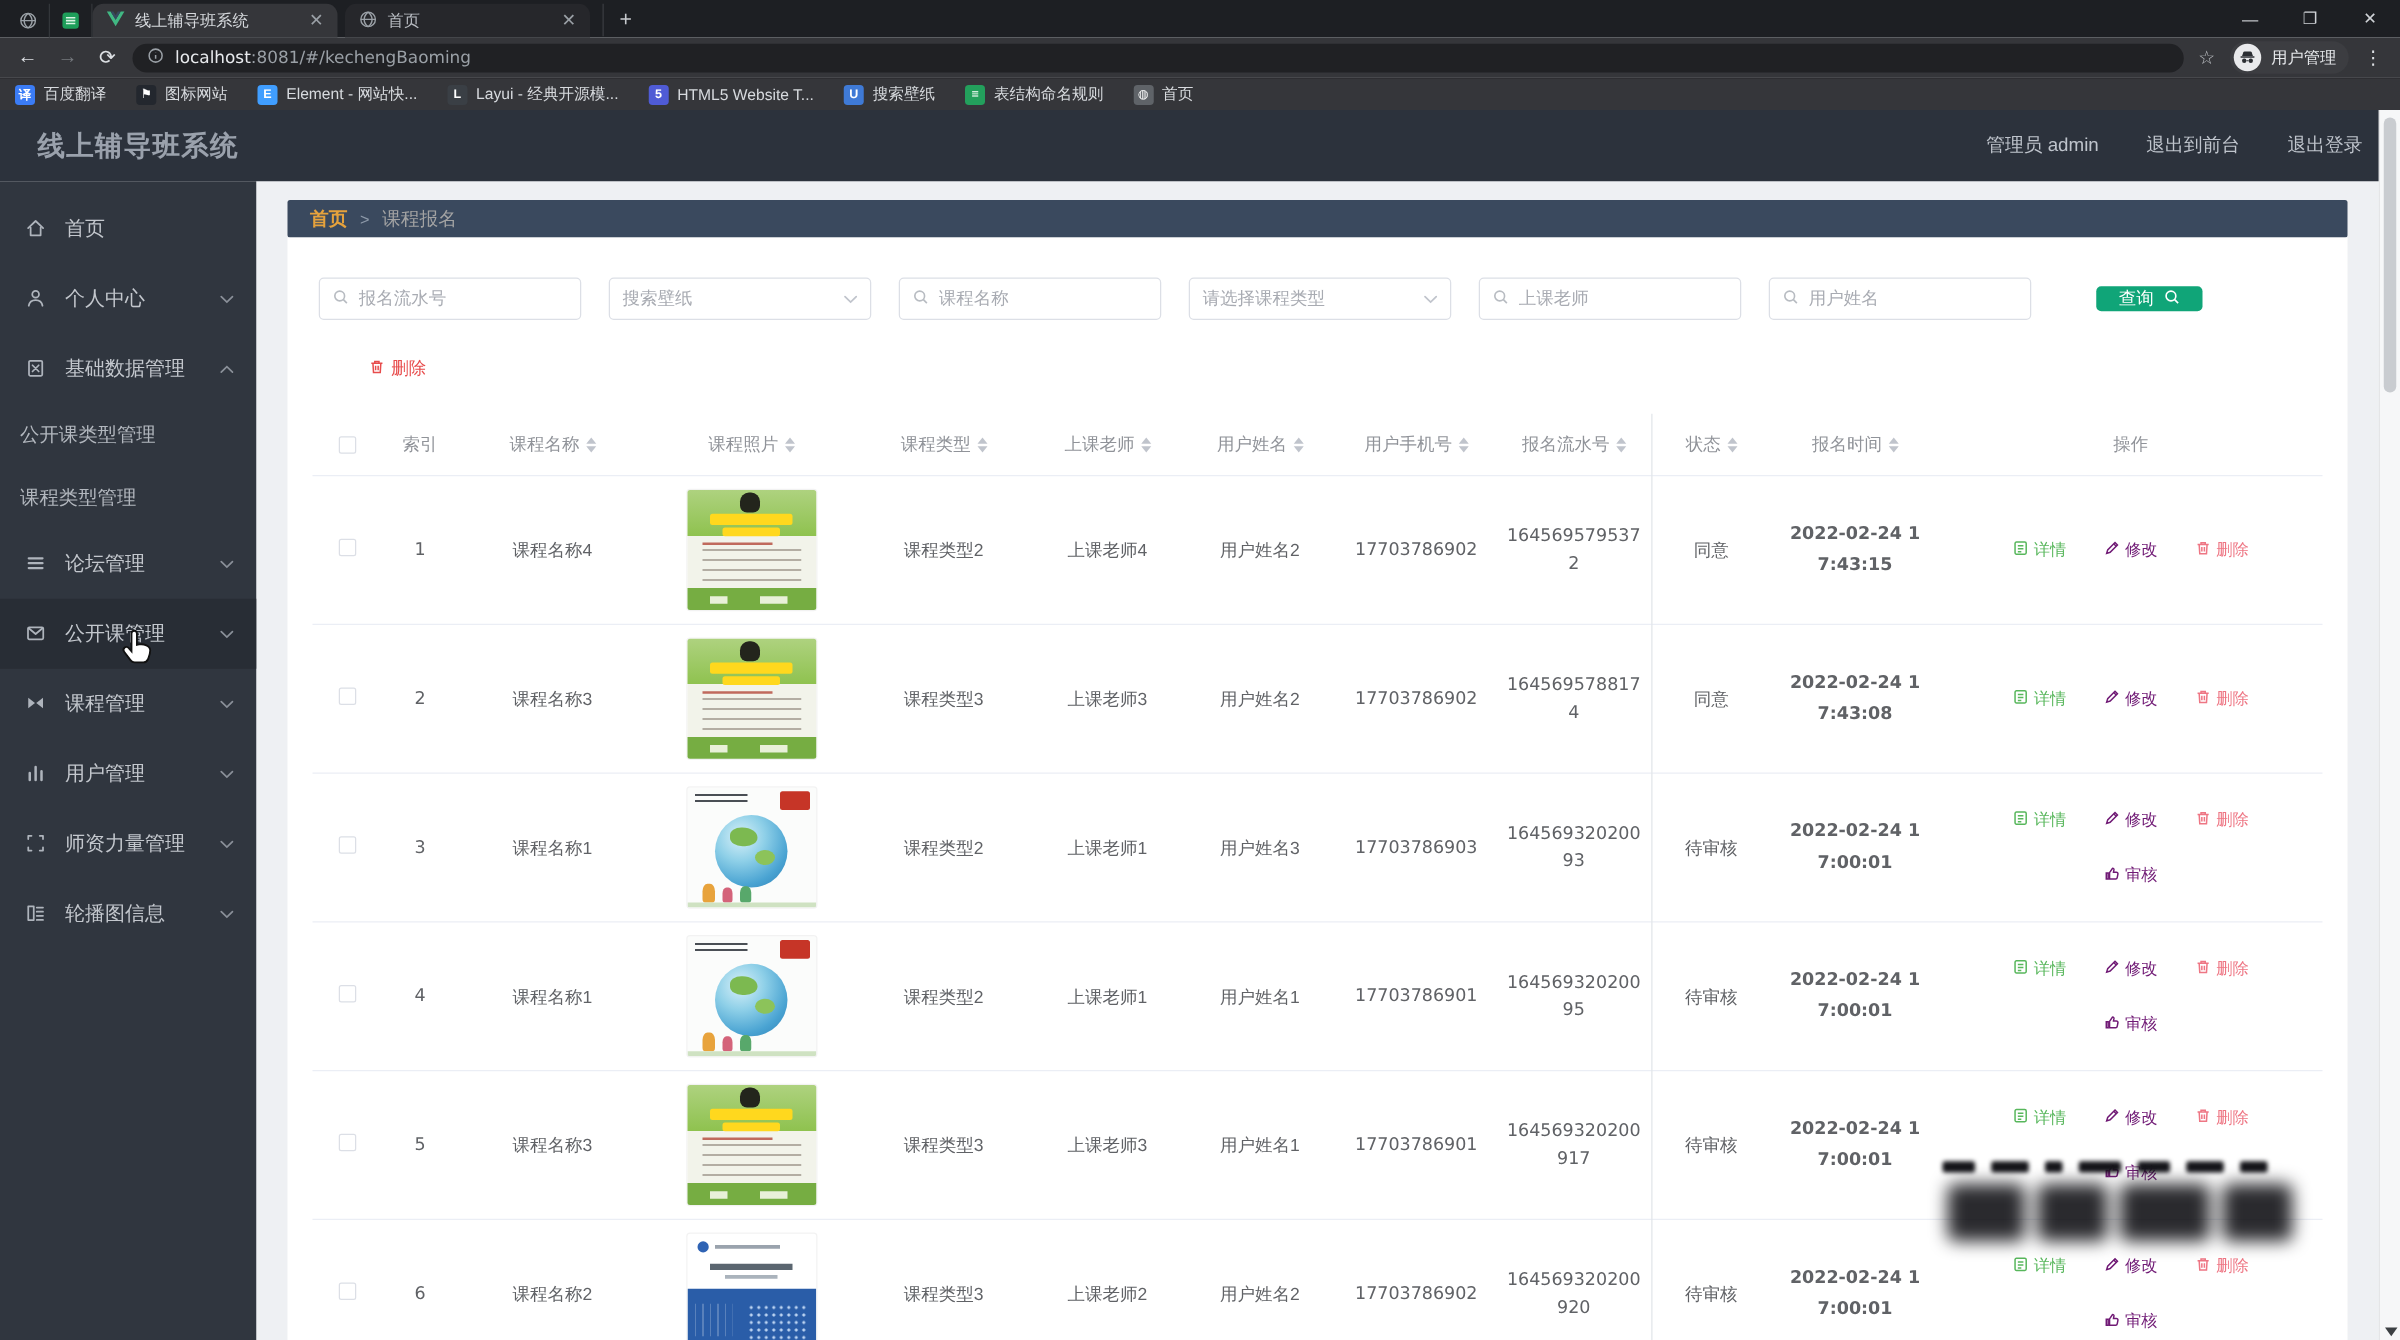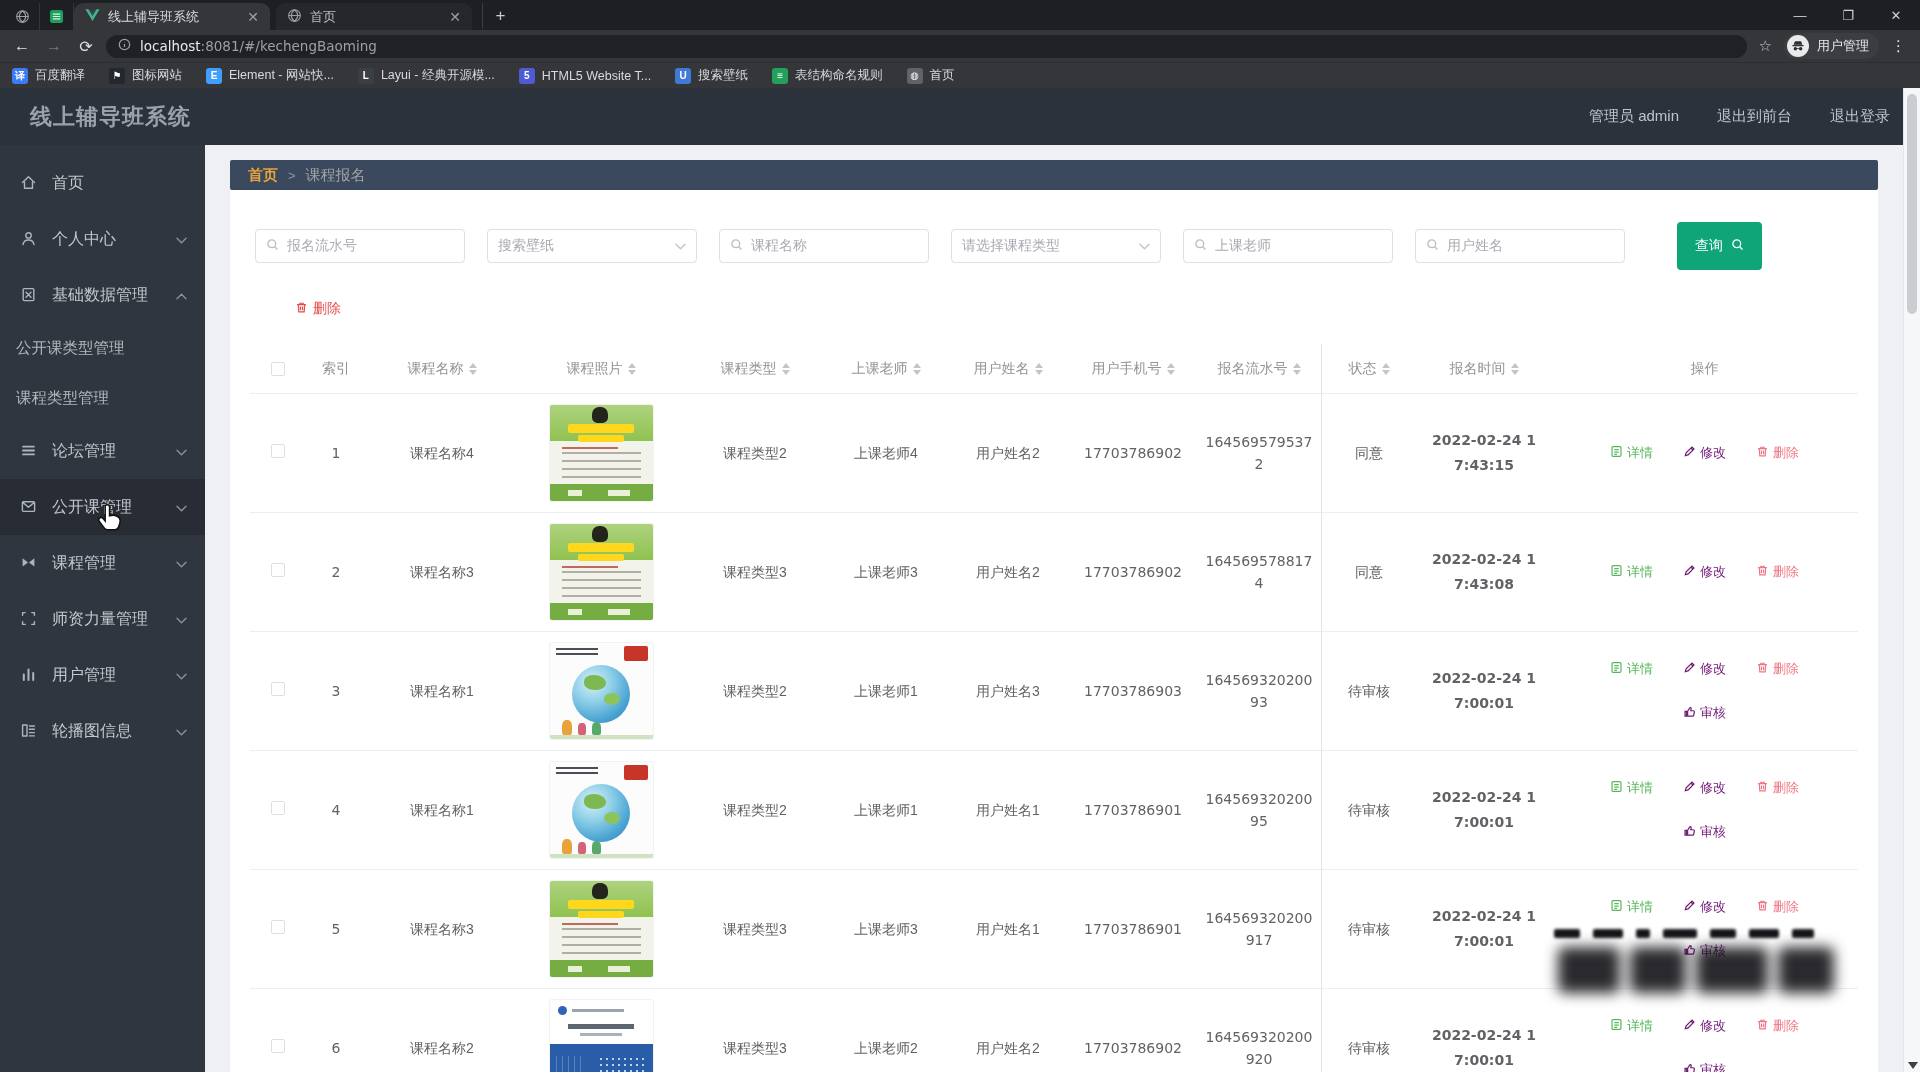--- a/index.html
+++ b/index.html
@@ -53,21 +53,21 @@
   .breadcrumb { position:absolute; left:25px; top:15px; right:42px; height:30px; background:#3a495e; border-radius:2px; display:flex; align-items:center; gap:10px; padding:0 18px; font-size:15px; }
   .bc-home { color:#e6a23c; font-weight:bold; }
   .bc-sep { color:#8d99a9; font-size:13px; }
   .bc-cur { color:#a3a3a3; }
 
   .card { position:absolute; left:25px; top:45px; right:42px; bottom:0; background:#ffffff; overflow:hidden; }
   .filters { display:flex; align-items:center; gap:22px; padding:32px 0 0 25px; }
   .f-field { width:210px; height:34px; border:1px solid #dcdfe6; border-radius:4px; display:flex; align-items:center; gap:8px; padding:0 10px; color:#a8abb2; font-size:14px; background:#fff; }
   .f-field .ph { flex:1; white-space:nowrap; overflow:hidden; }
   .f-field .sfx { color:#c0c4cc; font-size:12px; }
-  .f-btn { margin-left:30px; height:48px; padding:0 18px; background:#10a578; color:#fff; font-size:14px; border:none; border-radius:4px; display:flex; align-items:center; gap:8px; }
+  .f-btn { margin-left:30px; height:20px; padding:0 18px; background:#10a578; color:#fff; font-size:14px; border:none; border-radius:4px; display:flex; align-items:center; gap:8px; }
 
   .bulk { margin:30px 0 0 65px; display:inline-flex; align-items:center; gap:5px; color:#e74c4c; font-size:14px; background:none; border:none; }
 
   .tablewrap { margin:26px 20px 0 20px; position:relative; }
   .grid { display:grid; grid-template-columns:55px 62px 150px 168px 140px 122px 122px 128px 124px 96px 134px 1fr; align-items:center; }
   .thead { height:50px; border-bottom:1px solid #ebeef5; }
   .th { display:flex; align-items:center; justify-content:center; gap:5px; color:#909399; font-size:14px; font-weight:500; }
   .sorter { display:inline-flex; flex-direction:column; gap:2px; }
   .sorter i { width:0; height:0; border-left:4px solid transparent; border-right:4px solid transparent; }
   .sorter .up { border-bottom:5px solid #c0c4cc; }
@@ -296,33 +296,33 @@
       <span class="sic"><svg width="17" height="17" viewBox="0 0 17 17" fill="currentColor">
           <path d="M2.6 4.2v8.4l5.4-4.2z"></path>
           <path d="M14.4 4.2v8.4L9 8.4z"></path>
         </svg></span>
       <span>课程管理</span>
       <span class="chev"><svg width="11" height="7" viewBox="0 0 11 7" fill="none" stroke="currentColor" stroke-width="1.4" stroke-linecap="round">
           <path d="M1 1.3l4.5 4.4L10 1.3"></path>
         </svg></span>
     </div>
     <div class="s-item">
+      <span class="sic"><svg width="17" height="17" viewBox="0 0 17 17" fill="none" stroke="currentColor" stroke-width="2" stroke-linecap="round" stroke-linejoin="round">
+          <path d="M3.8 14V8.4M8.5 14V3.6M13.2 14V7"></path>
+        </svg></span>
+      <span>用户管理</span>
+      <span class="chev"><svg width="11" height="7" viewBox="0 0 11 7" fill="none" stroke="currentColor" stroke-width="1.4" stroke-linecap="round">
+          <path d="M1 1.3l4.5 4.4L10 1.3"></path>
+        </svg></span>
+    </div>
+    <div class="s-item">
       <span class="sic"><svg width="17" height="17" viewBox="0 0 17 17" fill="none" stroke="currentColor" stroke-width="1.4" stroke-linecap="round" stroke-linejoin="round">
           <path d="M2.6 5.2V2.6h2.6M11.8 2.6h2.6v2.6M14.4 11.8v2.6h-2.6M5.2 14.4H2.6v-2.6"></path>
         </svg></span>
       <span>师资力量管理</span>
-      <span class="chev"><svg width="11" height="7" viewBox="0 0 11 7" fill="none" stroke="currentColor" stroke-width="1.4" stroke-linecap="round">
-          <path d="M1 1.3l4.5 4.4L10 1.3"></path>
-        </svg></span>
-    </div>
-    <div class="s-item">
-      <span class="sic"><svg width="17" height="17" viewBox="0 0 17 17" fill="none" stroke="currentColor" stroke-width="2" stroke-linecap="round" stroke-linejoin="round">
-          <path d="M3.8 14V8.4M8.5 14V3.6M13.2 14V7"></path>
-        </svg></span>
-      <span>用户管理</span>
       <span class="chev"><svg width="11" height="7" viewBox="0 0 11 7" fill="none" stroke="currentColor" stroke-width="1.4" stroke-linecap="round">
           <path d="M1 1.3l4.5 4.4L10 1.3"></path>
         </svg></span>
     </div>
     <div class="s-item">
       <span class="sic"><svg width="17" height="17" viewBox="0 0 17 17" fill="none" stroke="currentColor" stroke-width="1.4" stroke-linecap="round" stroke-linejoin="round">
           <rect x="2.6" y="3" width="4.4" height="11"></rect>
           <path d="M9.4 4h5M9.4 7.3h5M9.4 10.6h5M9.4 13.9h5"></path>
         </svg></span>
       <span>轮播图信息</span>

